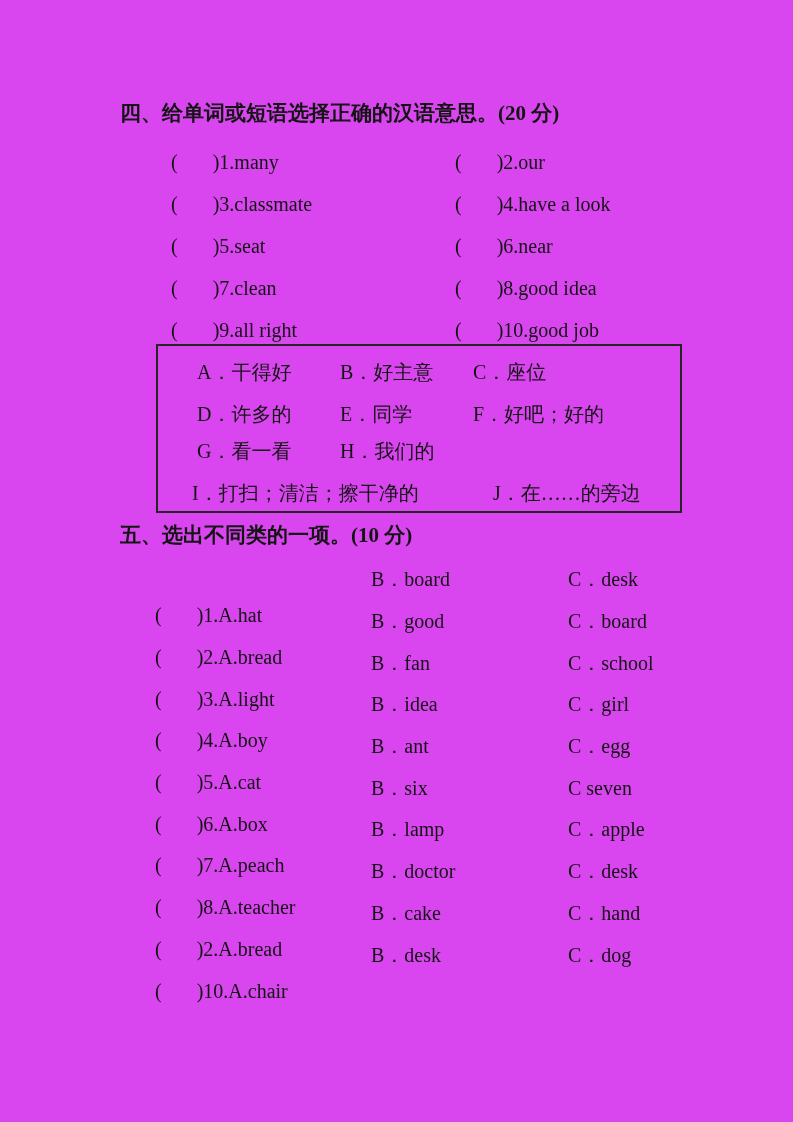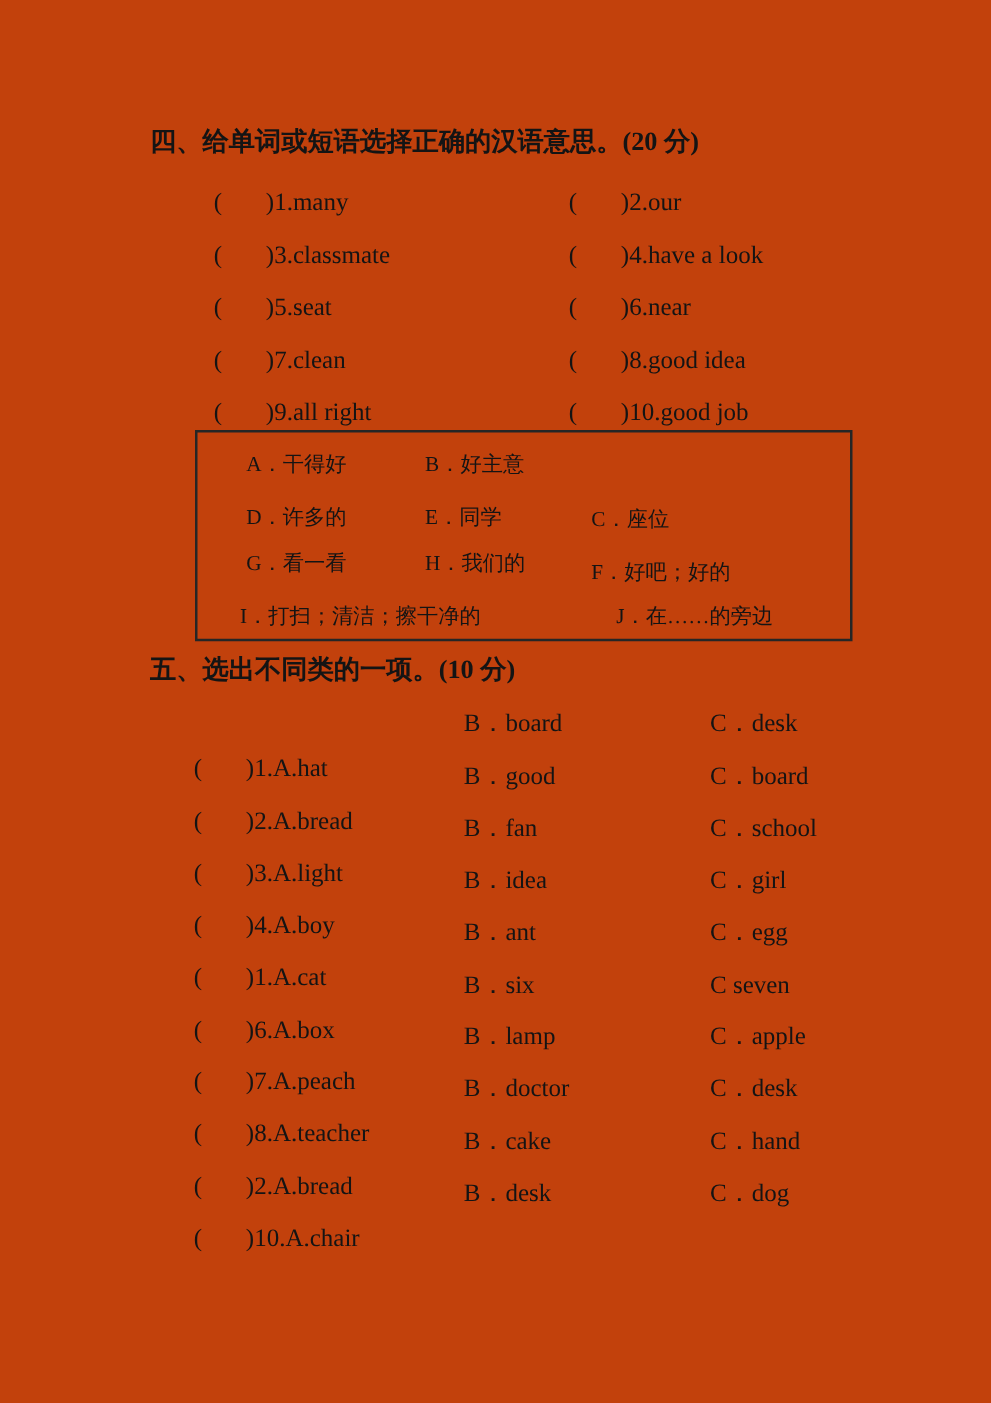--- a/index.html
+++ b/index.html
@@ -1,19 +1,19 @@
 <!DOCTYPE html>
 <html><head>
 <meta charset="utf-8">
 <style>
   html, body { margin:0; padding:0; background:#ffffff; }
   .page {
     position:relative;
     width:793px; height:1122px;
-    background:#c2410c;
+    background:#d946ef;
     color:#141414;
     font-family:"Liberation Serif","DejaVu Serif",serif;
     overflow:hidden;
   }
   .sec-title {
     position:absolute; left:120px;
     font-size:21px; font-weight:bold;
     line-height:26px; white-space:nowrap;
   }
   .q-row {
@@ -24,25 +24,25 @@
   .c-left  { left:16px; }
   .c-right { left:300px; }
   .c-q { left:0;margin-top:36px; }
   .c-b { left:216px; }
   .c-c { left:413px; }
   .gap { display:inline-block; width:35px; }
   .opt-box {
     position:absolute; left:156px; top:344px;
     width:526px; height:169px;
     border:2px solid #262626; box-sizing:border-box;
-    font-size:17px; line-height:26px;
+    font-size:20px; line-height:26px;
   }
   .opt { position:absolute; white-space:nowrap; }
   .r0 { top:13px; }  .r1 { top:55px; }  .r2 { top:92px; }  .r3 { top:134px; }
-  .col1 { left:39px; } .col2 { left:182px; } .col3 { left:315px;margin-top:44px; }
+  .col1 { left:39px; } .col2 { left:182px; } .col3 { left:315px; }
   .col1i { left:34px; } .colj { left:335px; }
 </style>
 </head>
 <body>
 
 <div class="page">
 
   <div class="sec-title" style="top:100px;">四、给单词或短语选择正确的汉语意思。(20 分)</div>
 
   <div class="q-row" style="top:149px;">
@@ -95,21 +95,21 @@
     <span class="cell c-q"><span>(</span><span class="gap"></span><span>)3.A.light</span></span>
     <span class="cell c-b">B．fan</span>
     <span class="cell c-c">C．school</span>
   </div>
   <div class="q-row" style="top:691px;">
     <span class="cell c-q"><span>(</span><span class="gap"></span><span>)4.A.boy</span></span>
     <span class="cell c-b">B．idea</span>
     <span class="cell c-c">C．girl</span>
   </div>
   <div class="q-row" style="top:733px;">
-    <span class="cell c-q"><span>(</span><span class="gap"></span><span>)1.A.cat</span></span>
+    <span class="cell c-q"><span>(</span><span class="gap"></span><span>)5.A.cat</span></span>
     <span class="cell c-b">B．ant</span>
     <span class="cell c-c">C．egg</span>
   </div>
   <div class="q-row" style="top:775px;">
     <span class="cell c-q"><span>(</span><span class="gap"></span><span>)6.A.box</span></span>
     <span class="cell c-b">B．six</span>
     <span class="cell c-c">C  seven</span>
   </div>
   <div class="q-row" style="top:816px;">
     <span class="cell c-q"><span>(</span><span class="gap"></span><span>)7.A.peach</span></span>

